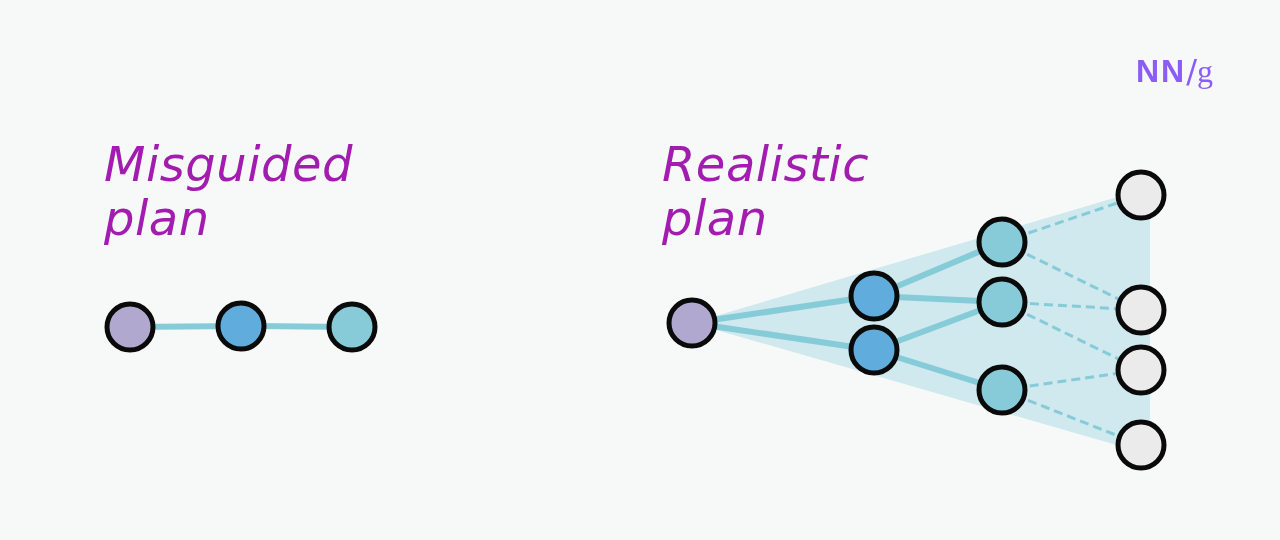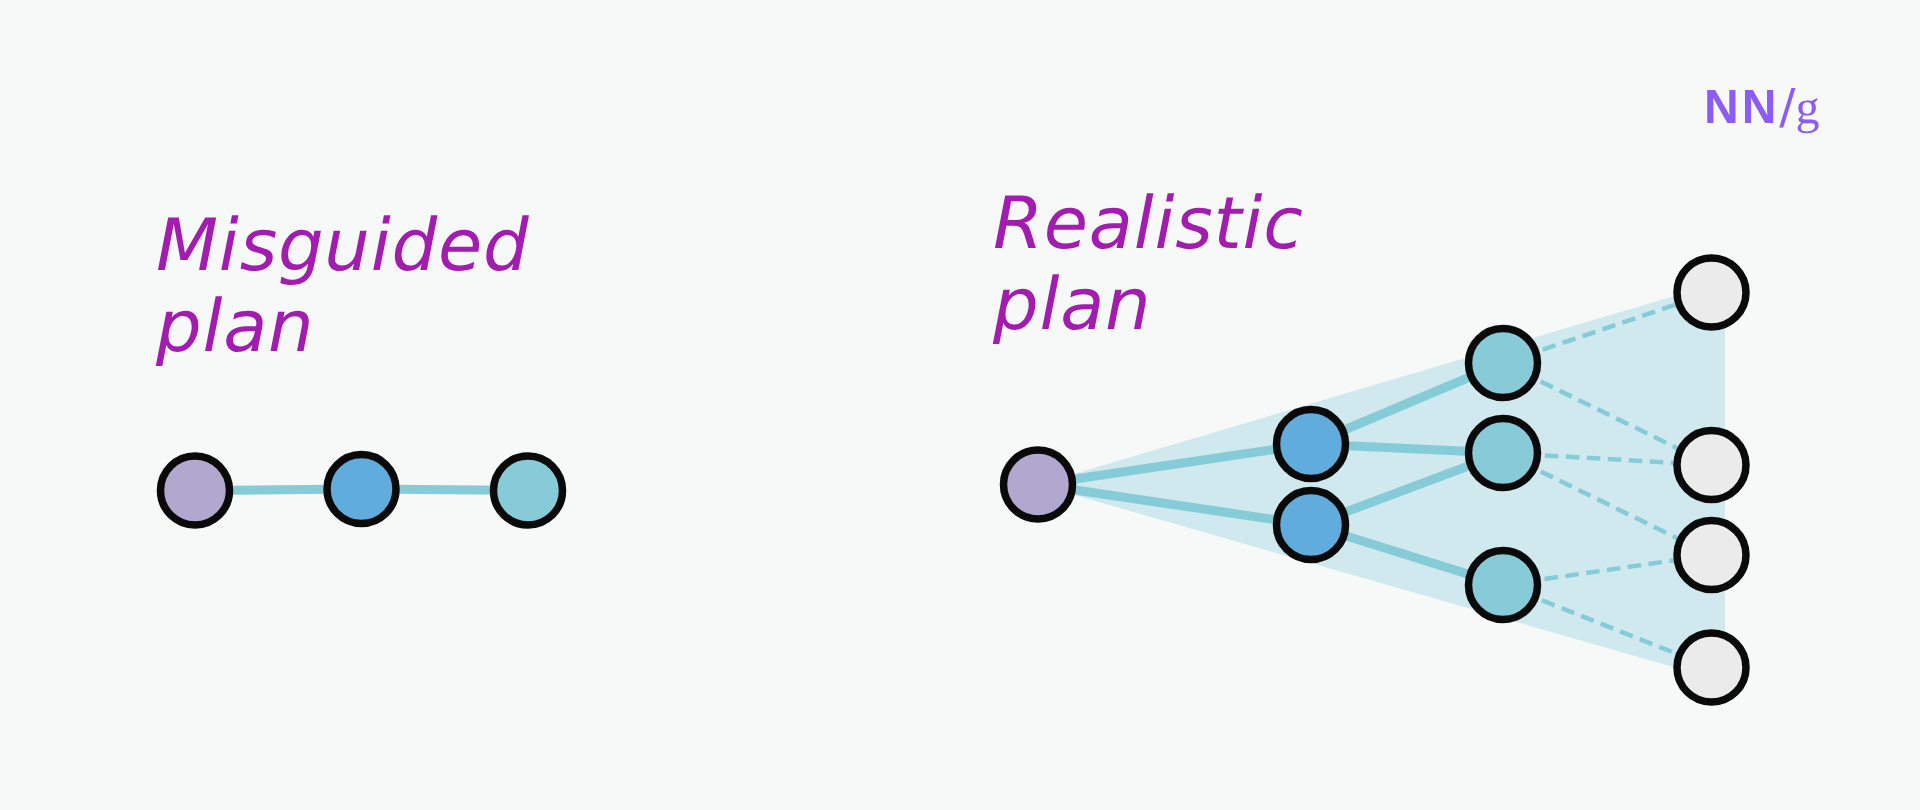--- a/index.html
+++ b/index.html
@@ -1,19 +1,19 @@
 <!DOCTYPE html>
 <html><head>
 <meta charset="utf-8">
 <style>
   html, body { margin: 0; padding: 0; }
   body { width: 1280px; height: 540px; background: #f7f9f9; position: relative; overflow: hidden; }
   .label { position: absolute; font-family: "DejaVu Sans", sans-serif; font-style: italic; font-size: 48px; line-height: 54px; color: #a21caf; white-space: pre-line; letter-spacing: 0.5px; }
   #lbl-left { left: 104px; top: 137px; }
-  #lbl-right { left: 662px; top: 122px; }
+  #lbl-right { left: 662px; top: 137px; }
   #logo { position: absolute; left: 1136px; top: 52px; font-size: 32px; color: #8b5cf6; }
   #logo .nn { font-family: "Liberation Sans", sans-serif; font-weight: bold; letter-spacing: 2px; }
   #logo .slash { font-family: "DejaVu Sans", sans-serif; font-weight: normal; }
   #logo .g { font-family: "Liberation Serif", serif; }
   svg { position: absolute; left: 0; top: 0; }
 </style>
 </head>
 <body>
 
 <svg id="diagram" width="1280" height="540" viewBox="0 0 1280 540">

